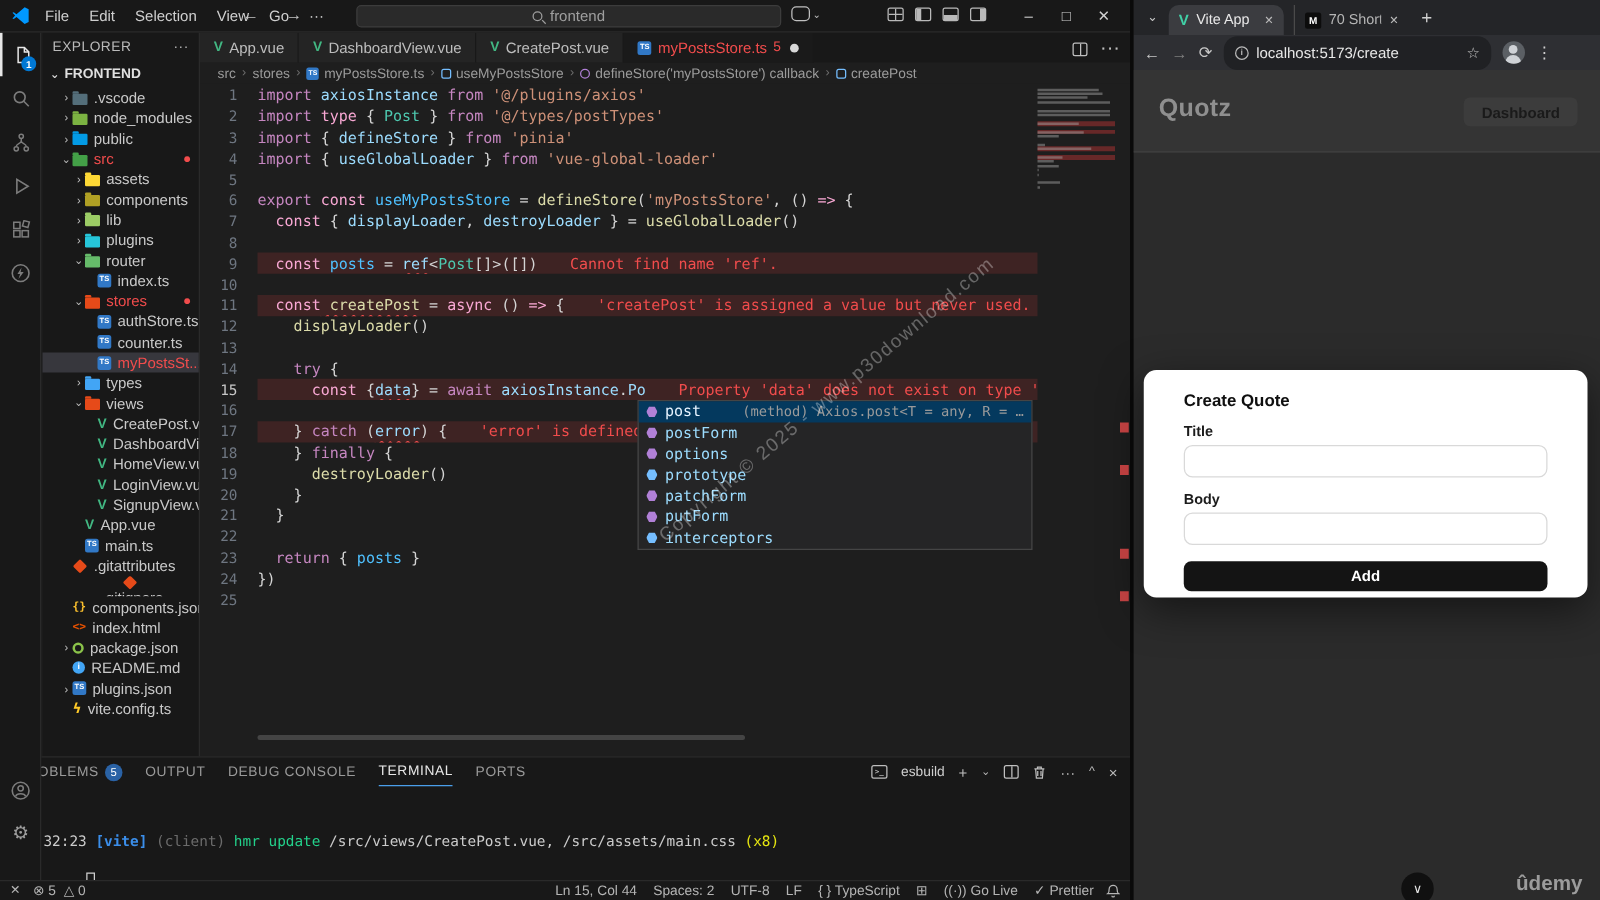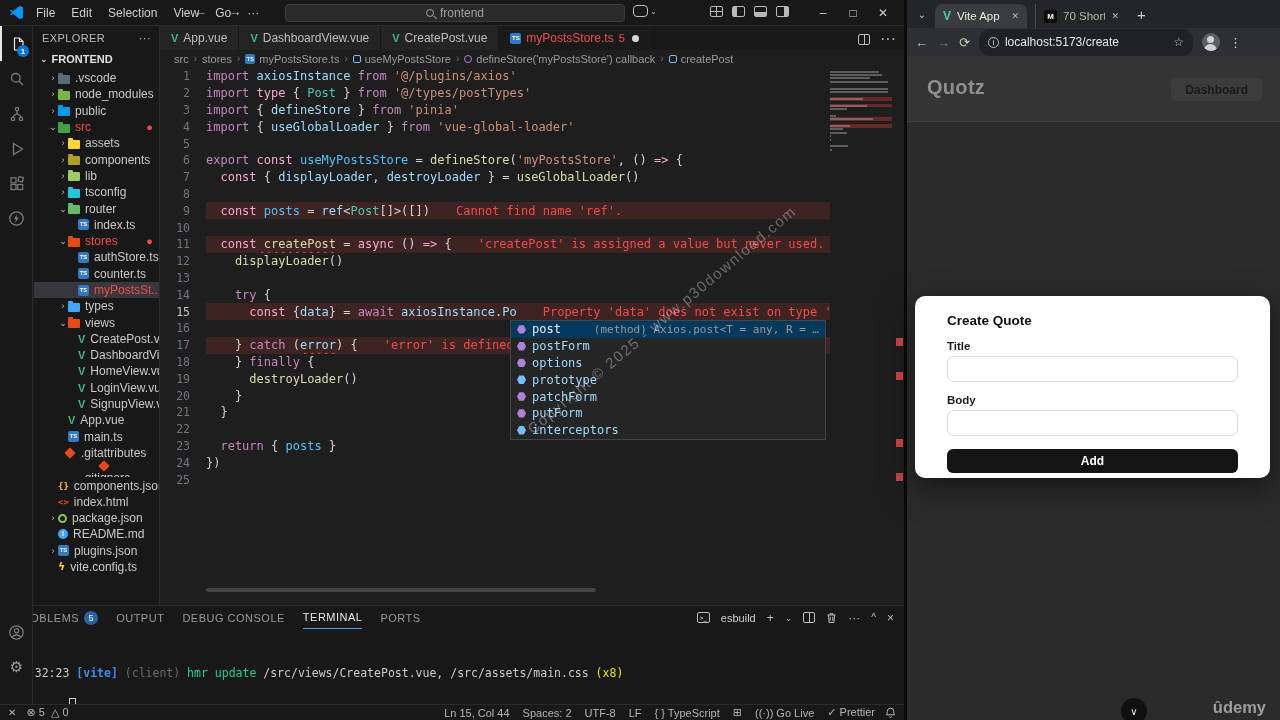--- a/index.html
+++ b/index.html
@@ -293,21 +293,21 @@
             <span class="lbl">components</span>
           </div>
           <div class="trow" style="padding-left: 24px;">
             <span class="chev">›</span>
             <span class="fi fi-folder" style="background: rgb(156, 204, 101);"></span>
             <span class="lbl">lib</span>
           </div>
           <div class="trow" style="padding-left: 24px;">
             <span class="chev">›</span>
             <span class="fi fi-folder" style="background: rgb(38, 198, 218);"></span>
-            <span class="lbl">tsconfig</span>
+            <span class="lbl">plugins</span>
           </div>
           <div class="trow" style="padding-left: 24px;">
             <span class="chev">⌄</span>
             <span class="fi fi-folder" style="background: rgb(102, 187, 106);"></span>
             <span class="lbl">router</span>
           </div>
           <div class="trow" style="padding-left: 34px;">
             <span class="chev"></span>
             <span class="fi fi-ts">TS</span>
             <span class="lbl">index.ts</span>
@@ -371,21 +371,21 @@
           <div class="trow" style="padding-left: 24px;">
             <span class="chev"></span>
             <span class="fi fi-vue">V</span>
             <span class="lbl">App.vue</span>
           </div>
           <div class="trow" style="padding-left: 24px;">
             <span class="chev"></span>
             <span class="fi fi-ts">TS</span>
             <span class="lbl">main.ts</span>
           </div>
-          <div class="trow" style="padding-left: 20px;">
+          <div class="trow" style="padding-left: 14px;">
             <span class="chev"></span>
             <span class="fi fi-git"></span>
             <span class="lbl">.gitattributes</span>
           </div>
           <div class="trow" style="padding-left: 14px; flex-direction: column;">
             <span class="chev"></span>
             <span class="fi fi-git"></span>
             <span class="lbl">.gitignore</span>
           </div>
           <div class="trow" style="padding-left: 14px;">

